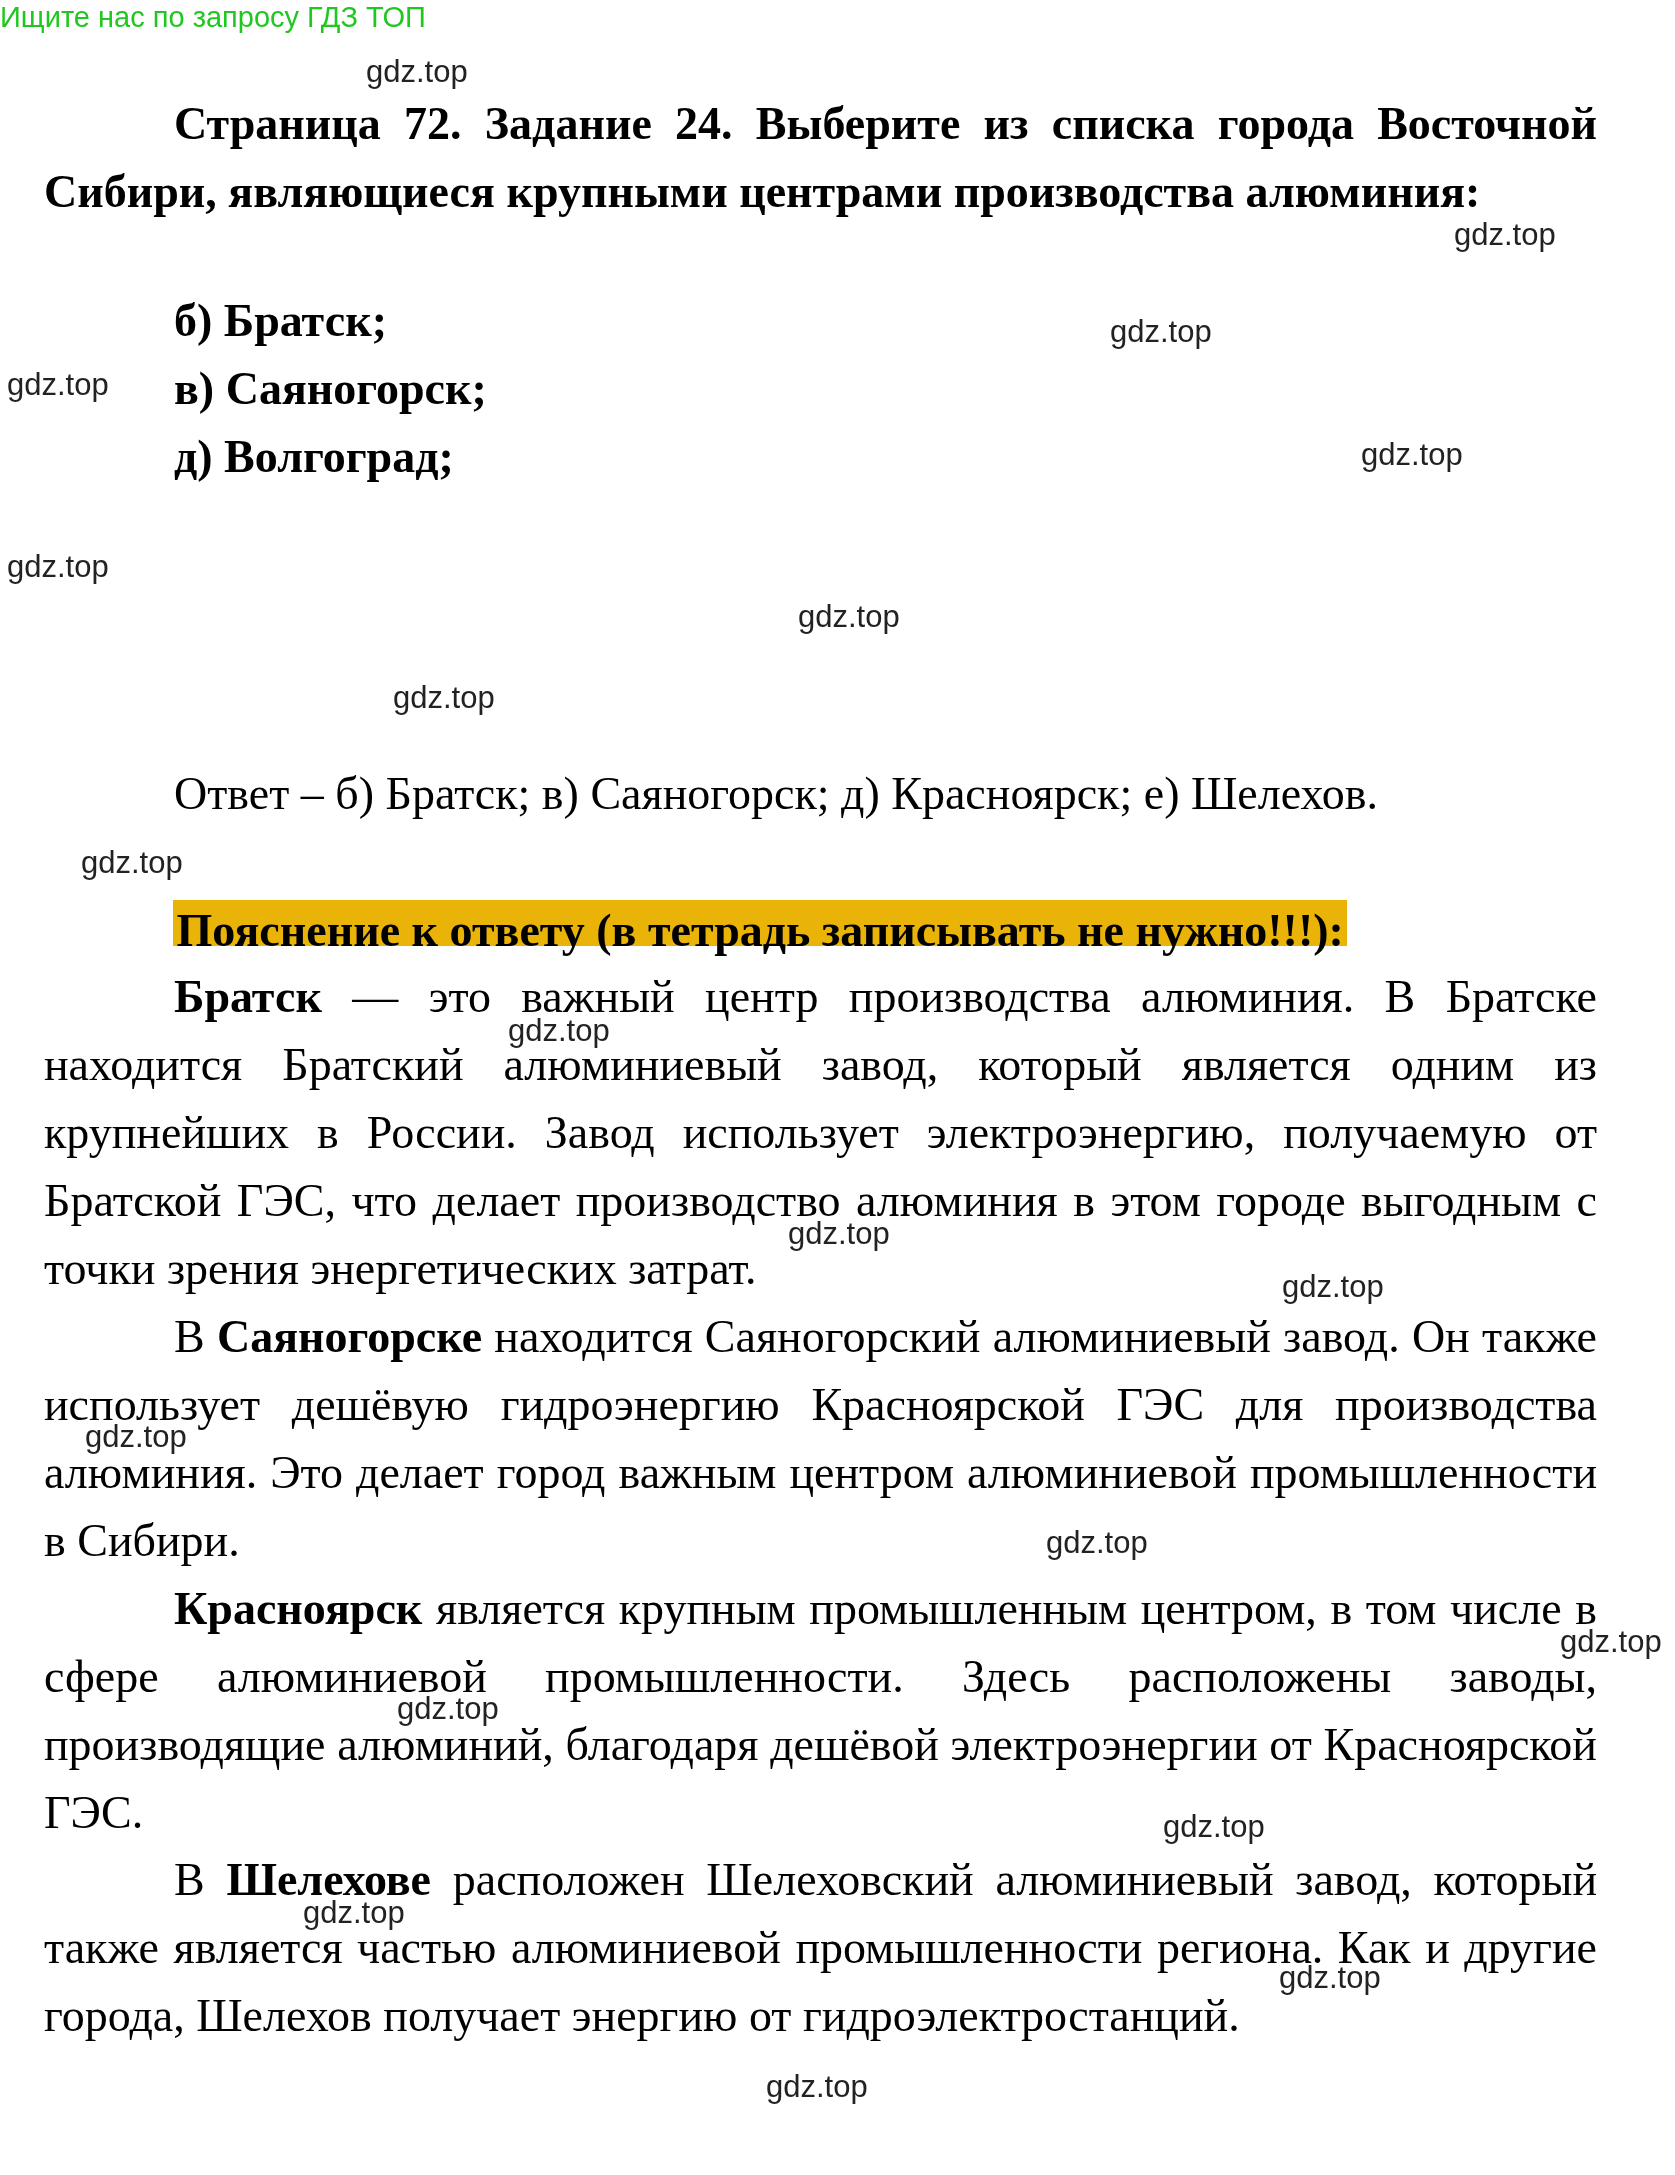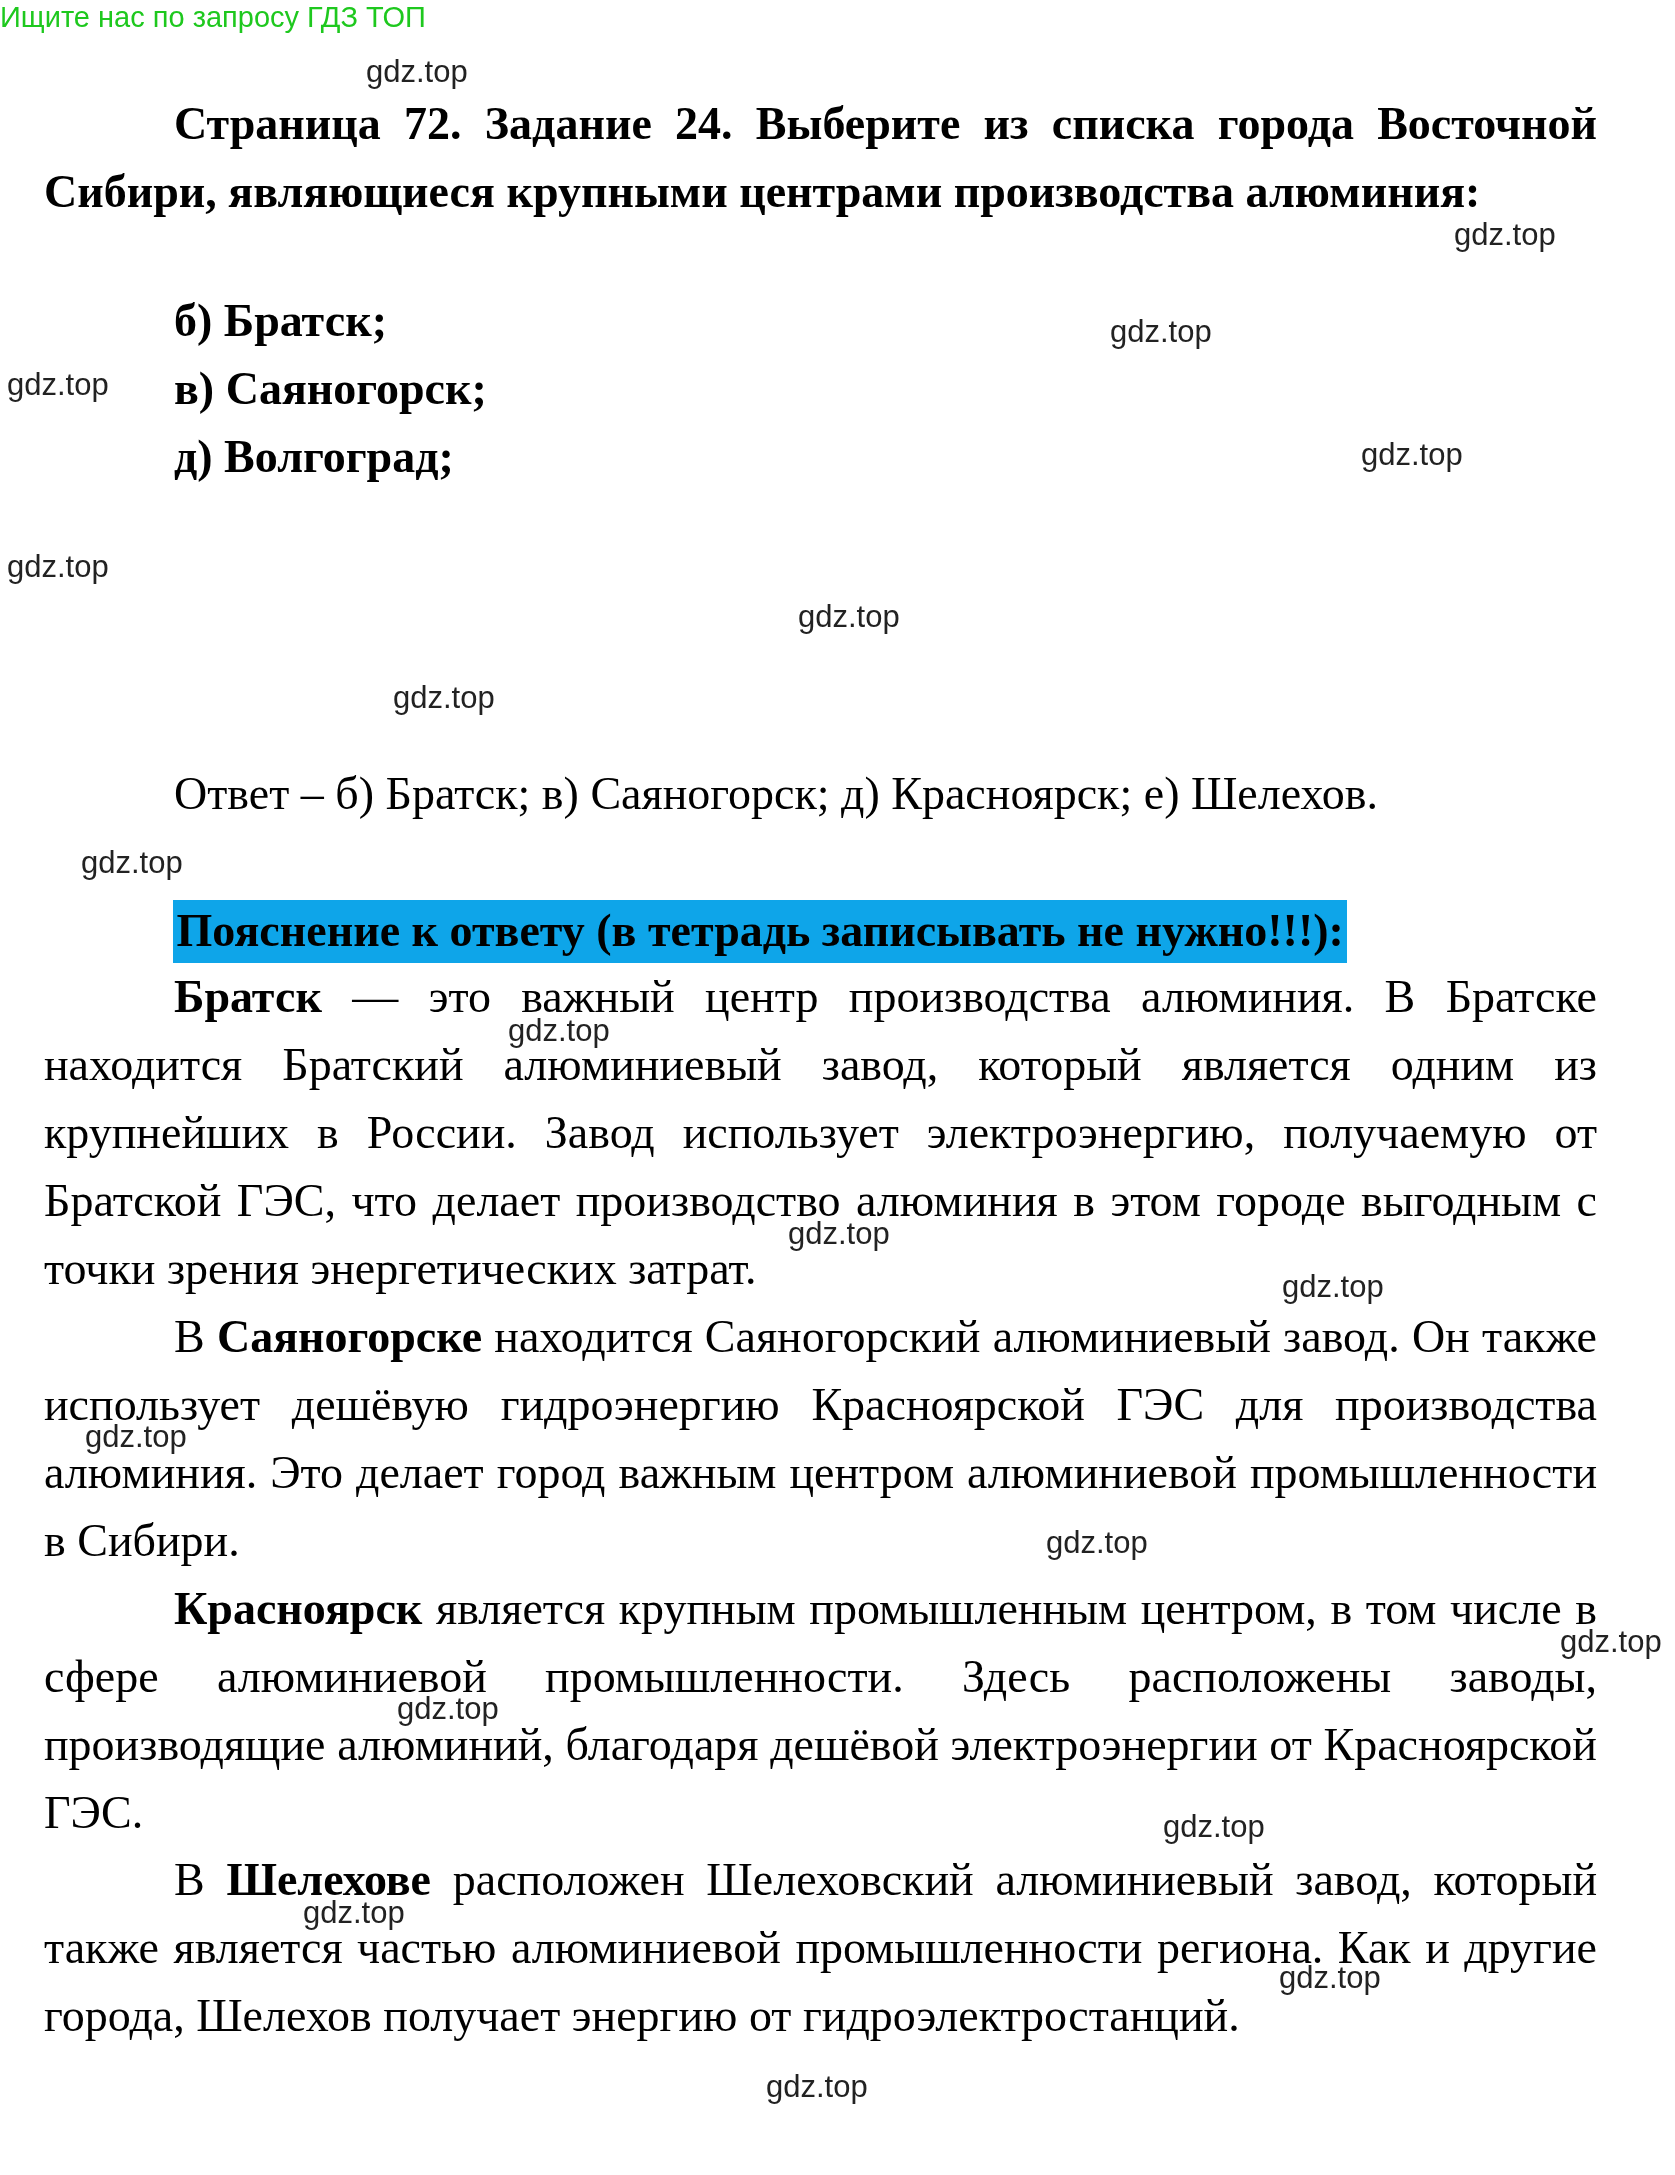--- a/index.html
+++ b/index.html
@@ -8,22 +8,22 @@
     font-family:"Liberation Sans", sans-serif; font-size:29px; color:#1ec81e; line-height:34px; }
   .doc { position:absolute; left:44px; width:1553px; font-family:"Liberation Serif", serif;
     font-size:46px; color:#000; line-height:68px; }
   .title { top:90px; font-weight:bold; text-align:justify; text-align-last:left; }
   .title .indent { display:inline-block; width:130px; }
   .list { position:absolute; left:174px; top:287px; font-family:"Liberation Serif", serif;
     font-size:46px; font-weight:bold; line-height:68px; color:#000; }
   .list div { height:68px; }
   .answer { position:absolute; left:174px; top:760px; font-family:"Liberation Serif", serif;
     font-size:46px; line-height:68px; color:#000; }
-  .expl-head { position:absolute; left:173px; top:900px; height:63px; padding:0 3.5px;
-    background:#0ea5e9; font-family:"Liberation Serif", serif; font-size:46px; font-weight:bold;
+  .expl-head { position:absolute; left:173px; top:900px; height:46px; padding:0 3.5px;
+    background:#eab308; font-family:"Liberation Serif", serif; font-size:46px; font-weight:bold;
     line-height:62px; color:#000; white-space:nowrap; }
   .para { position:absolute; left:44px; width:1553px; font-family:"Liberation Serif", serif;
     font-size:46px; line-height:68px; color:#000; text-align:justify; text-align-last:left; }
   .para .indent { display:inline-block; width:130px; }
   .para b { font-weight:bold; }
   .wm { position:absolute; font-family:"Liberation Sans", sans-serif; font-size:31px;
     color:#222; line-height:28px; white-space:nowrap; }
   .footer { position:absolute; top:2128px; left:0; width:1675px; text-align:center;
     font-family:"Liberation Sans", sans-serif; font-size:28px; color:#6d28d9; line-height:35px;
     white-space:pre;margin-top:48px; }

